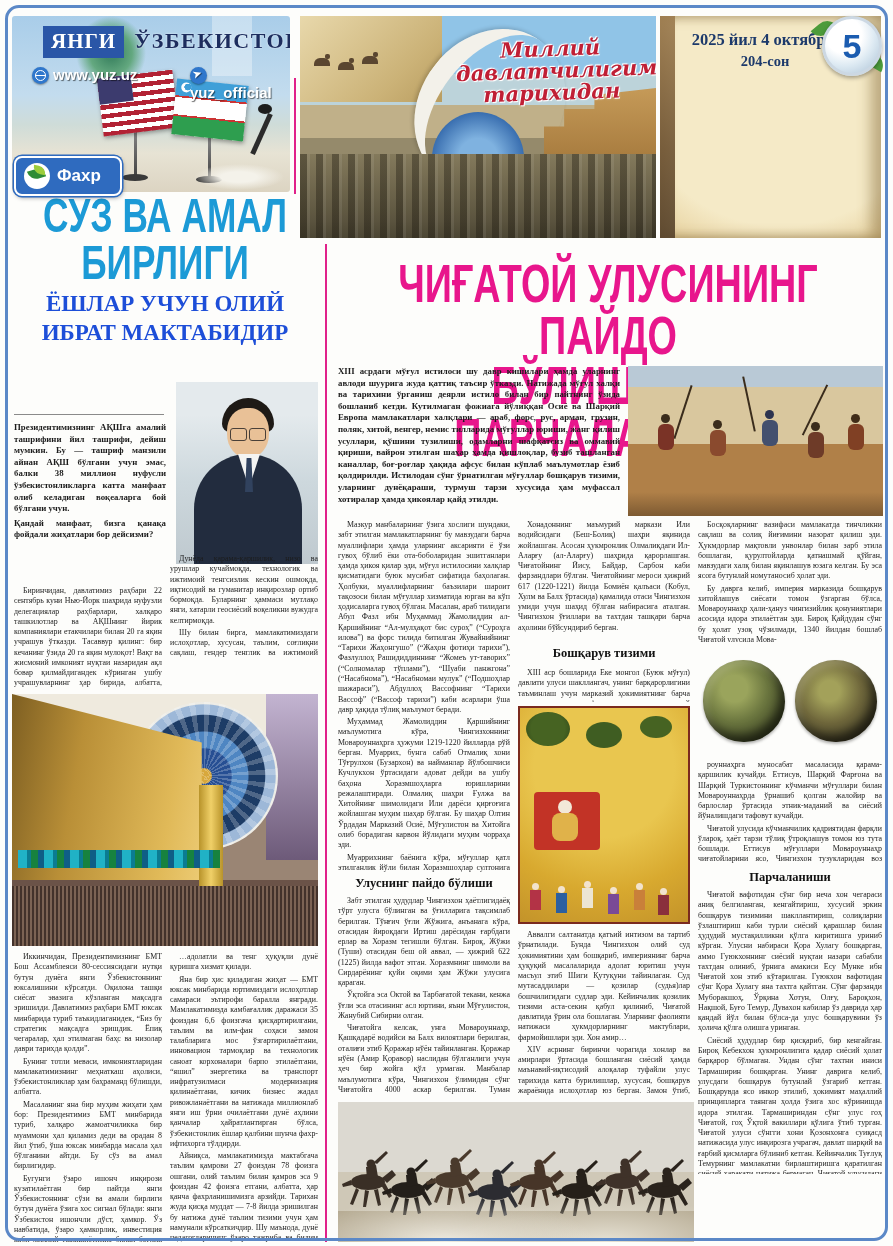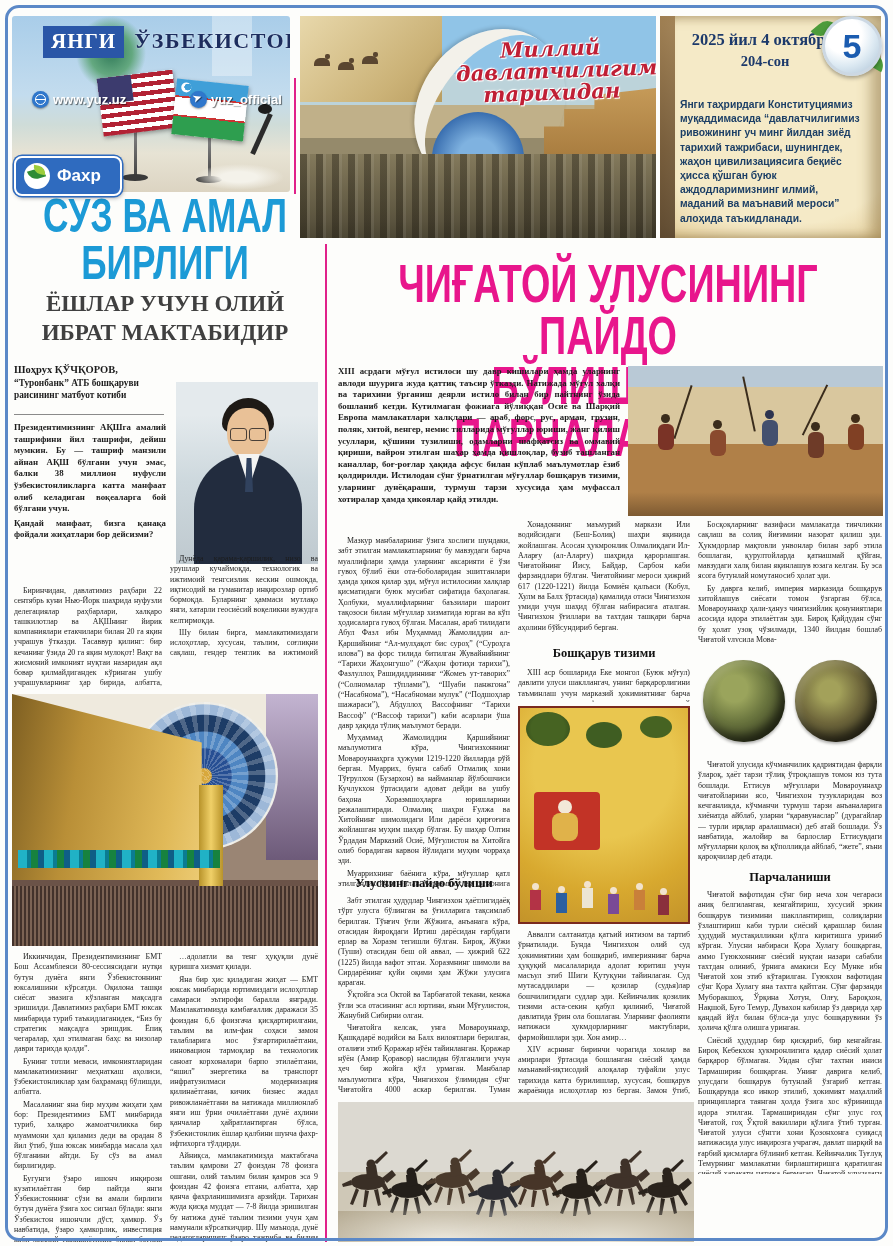--- a/index.html
+++ b/index.html
@@ -30,22 +30,22 @@
   .pbase{position:absolute;width:26px;height:7px;border-radius:50%;background:#3a3a3a;}
   .mic{position:absolute;right:26px;top:96px;width:5px;height:44px;background:#2b2b2b;transform:rotate(24deg);}
   .michead{position:absolute;right:18px;top:88px;width:14px;height:10px;border-radius:50%;background:#1d1d1d;}
   .papers{position:absolute;right:6px;bottom:2px;width:90px;height:26px;border-radius:50%;
      background:radial-gradient(closest-side,#f4f2ea 40%,transparent 100%);}
   #masthead-row1{position:absolute;left:31px;top:10px;height:32px;white-space:nowrap;}
   #brand-first{display:inline-block;background:#2a56a7;color:#fff;font-weight:bold;font-size:21px;
      padding:3px 8px 4px;letter-spacing:1px;}
   #brand-second{display:inline-block;color:#1d2d5e;font-weight:bold;font-size:22px;letter-spacing:1.5px;margin-left:6px;
      text-shadow:0 0 2px rgba(255,255,255,.8);}
-  .mh-link{position:absolute;font-family:"Liberation Sans",sans-serif;font-weight:bold;font-size:13px;color:#fff;
-     text-shadow:1px 1px 1px rgba(0,0,0,.55);margin-top:25px;}
+  .mh-link{position:absolute;font-family:"Liberation Sans",sans-serif;font-weight:bold;font-size:15px;color:#fff;
+     text-shadow:1px 1px 1px rgba(0,0,0,.55);}
   .circ-icon{display:inline-block;width:17px;height:17px;border-radius:50%;background:#2f77cc;vertical-align:-4px;
      margin-right:4px;position:relative;box-shadow:0 1px 2px rgba(0,0,0,.4);}
   .circ-icon.globe::before{content:"";position:absolute;inset:3px;border:1.4px solid #fff;border-radius:50%;}
   .circ-icon.globe::after{content:"";position:absolute;left:3px;right:3px;top:7.5px;height:1.4px;background:#fff;}
   .circ-icon.tg::before{content:"➤";position:absolute;left:3px;top:1px;color:#fff;font-size:10px;transform:rotate(-18deg);}
   #badge{left:14px;top:156px;width:108px;height:40px;background:#2f6bbf;border:2.5px solid #fff;border-radius:8px;
      box-shadow:0 0 0 1.5px #2f6bbf,1px 2px 4px rgba(0,0,0,.35);z-index:8;display:flex;align-items:center;padding:0 8px;box-sizing:border-box;}
   #badge .logo{width:26px;height:26px;border-radius:50%;background:#fff;position:relative;flex:0 0 auto;}
   #badge .logo i{position:absolute;left:4px;top:6px;width:17px;height:10px;background:#2e8b35;border-radius:0 12px 0 12px;transform:rotate(-18deg);}
   #badge .logo em{position:absolute;left:9px;top:3px;width:13px;height:8px;background:#9ccd3c;border-radius:0 10px 0 10px;transform:rotate(12deg);}
@@ -82,21 +82,21 @@
   #quote{position:absolute;left:20px;top:82px;width:182px;font-family:"Liberation Sans",sans-serif;
      font-weight:bold;font-size:10.3px;line-height:1.38;color:#1c3f66;}
   #pnum{left:822px;top:16px;width:54px;height:54px;border-radius:50%;z-index:9;
      background:radial-gradient(circle at 35% 30%,#ffffff 0 35%,#dce9f2 60%,#a9c0d4);
      border:3px solid #ccd8e3;box-shadow:0 2px 4px rgba(0,0,0,.35);display:flex;align-items:center;justify-content:center;}
   #pnum span{font-family:"Liberation Sans",sans-serif;font-weight:bold;font-size:34px;color:#1b5cb0;}
   .leafdec{position:absolute;width:24px;height:13px;background:#4c9b3a;border-radius:0 14px 0 14px;z-index:8;}
   
   #l-title{left:8px;top:192px;width:314px;text-align:center;color:#1c9ad6;font-family:"Liberation Sans",sans-serif;
      font-weight:bold;font-size:42px;line-height:.98;transform:scale(.84,1.14);transform-origin:50% 0;}
-  #l-subtitle{left:8px;top:290px;width:314px;text-align:center;color:#404040;font-weight:bold;font-size:23px;line-height:1.25;}
+  #l-subtitle{left:8px;top:290px;width:314px;text-align:center;color:#1d4ed8;font-weight:bold;font-size:23px;line-height:1.25;}
   #byline{left:14px;top:364px;width:152px;}
   #byline .nm{font-weight:bold;font-size:10.5px;}
   #byline .rl{font-weight:bold;font-size:9.3px;line-height:1.3;margin-top:2px;}
   #byrule{left:14px;top:414px;width:150px;height:1px;background:#8a8a8a;}
   #l-lead{left:14px;top:422px;width:152px;height:152px;}
   #portrait{left:176px;top:382px;width:142px;height:182px;background:linear-gradient(180deg,#e4eaed 0 18%,#cdd8dd 55%,#bfc9cf);}
   #portrait .bracket{position:absolute;left:-8px;top:-8px;width:60px;height:120px;border-left:7px solid #cfcfd4;border-top:7px solid #cfcfd4;}
   .hair{position:absolute;left:46px;top:16px;width:52px;height:34px;border-radius:26px 26px 8px 8px;background:#1e1a16;}
   .face{position:absolute;left:51px;top:26px;width:42px;height:50px;border-radius:45% 45% 48% 48%;background:#e9c197;}
   .glass{position:absolute;top:20px;width:15px;height:11px;border:1.6px solid #4a4038;border-radius:3px;}
@@ -210,39 +210,34 @@
     <div class="relief"></div>
     <div id="rubric">Миллий давлатчилигимиз тарихидан</div>
   </div>
 
   <div id="parch" class="img">
     <div class="oldstrip"></div>
     <div id="dateblock">
       <div id="date-line1">2025 йил 4 октябрь,</div>
       <div id="date-line2">204-сон</div>
     </div>
-    <div id="quote">Янги таҳрирдаги Конституциямиз муқаддимасида “давлатчилигимиз ривожининг уч минг йилдан зиёд тарихий тажрибаси, шунингдек, жаҳон цивилизациясига беқиёс ҳисса қўшган буюк аждодларимизнинг илмий, маданий ва маънавий мероси” алоҳида таъкидланади.</div>
   </div>
   <div class="leafdec" style="left:812px;top:22px;transform:rotate(-40deg);"></div>
   <div class="leafdec" style="left:862px;top:54px;transform:rotate(30deg);"></div>
   <div id="pnum" class="abs">
     <span>5</span>
   </div>
 
   <div id="l-title" class="abs">
     <div>СЎЗ ВА АМАЛ</div>
     <div>БИРЛИГИ</div>
   </div>
   <div id="l-subtitle" class="abs">
     <div>ЁШЛАР УЧУН ОЛИЙ</div>
     <div>ИБРАТ МАКТАБИДИР</div>
-  </div>
-  <div id="byline" class="abs">
-    <div class="nm">Шоҳрух ҚЎЧҚОРОВ,</div>
-    <div class="rl">“Туронбанк” АТБ бошқаруви раисининг матбуот котиби</div>
   </div>
   <div id="byrule" class="abs"></div>
   <div id="l-lead" class="col lead">
       <p>Президентимизнинг АҚШга амалий ташрифини йил ташрифи, дейиш мумкин. Бу — ташриф манзили айнан АҚШ бўлгани учун эмас, балки 38 миллион нуфусли ўзбекистонликларга катта манфаат олиб келадиган воқеаларга бой бўлгани учун.</p>
       <p>Қандай манфаат, бизга қанақа фойдали жиҳатлари бор дейсизми?</p>
     </div>
   <div id="portrait" class="img">
     <div class="bracket"></div>
     <div class="hair"></div>
     <div class="face">
@@ -296,21 +291,21 @@
   </div>
 
   <div id="battle" class="img">
     <div class="spear" style="left:54px;top:18px;"></div>
     <div class="spear" style="left:120px;top:10px;transform:rotate(-12deg);"></div>
     <div class="spear" style="left:186px;top:16px;transform:rotate(26deg);"></div>
     <div class="b-riders"></div>
     <div class="b-heads"></div>
   </div>
 
-  <div class="col" style="left:338px;top:536px;width:172px;height:354px;">
+  <div class="col" style="left:338px;top:520px;width:172px;height:354px;">
       <p>Мазкур манбаларнинг ўзига хослиги шундаки, забт этилган мамлакатларнинг бу мавзудаги барча муаллифлари ҳамда уларнинг аксарияти ё ўзи гувоҳ бўлиб ёки ота-боболаридан эшитганлари ҳамда ҳикоя қилар эди, мўғул истилосини халқлар қисматидаги буюк мусибат сифатида баҳолаган. Ҳолбуки, муаллифларнинг баъзилари шароит тақозоси билан мўғуллар хизматида юрган ва кўп ҳодисаларга гувоҳ бўлган. Масалан, араб тилидаги Абул Фазл ибн Муҳаммад Жамолиддин ал-Қаршийнинг “Ал-мулҳақот бис суроҳ” (“Суроҳга илова”) ва форс тилида битилган Жувайнийнинг “Тарихи Жаҳонгушо” (“Жаҳон фотиҳи тарихи”), Фазлуллоҳ Рашидиддиннинг “Жомеъ ут-таворих” (“Солномалар тўплами”), “Шуаби панжгона” (“Насабнома”), “Насабномаи мулук” (“Подшоҳлар шажараси”), Абдуллоҳ Вассофнинг “Тарихи Вассоф” (“Вассоф тарихи”) каби асарлари ўша давр ҳақида тўлиқ маълумот беради.</p>
       <p>Муҳаммад Жамолиддин Қаршийнинг маълумотига кўра, Чингизхоннинг Мовароуннаҳрга ҳужуми 1219-1220 йилларда рўй берган. Муаррих, бунга сабаб Отмалиқ хони Тўғрулхон (Бузархон) ва найманлар йўлбошчиси Кучлукхон ўртасидаги адоват дейди ва ушбу баҳона Хоразмшоҳларга юришларини режалаштиради. Олмалиқ шаҳри Ғулжа ва Хитойнинг шимолидаги Или дарёси қирғоғига жойлашган муҳим шаҳар бўлган. Бу шаҳар Олтин Ўрдадан Марказий Осиё, Мўғулистон ва Хитойга олиб борадиган карвон йўлидаги муҳим чорраҳа эди.</p>
       <p>Муаррихнинг баёнига кўра, мўғуллар қатл этилганлик йўли билан Хоразмшоҳлар султонига ҳужум қилиб ҳижрий 617 йилнинг охирги ойи (1220 йил март-апрель)да Мовароуннаҳрни, 618 йил муҳаррам ойининг 9-санаси (1221 йил февраль-март)да Марвни, ўша йили сафар ойи (1221 йил март-апрель)да Хоразмни, сафар ойининг 16-санаси (1221 йил 10 апрель)да Ҳиротни, жумодус сонийнинг 8-санаси (1221 йил июль-август)да Ғазнани эгаллаган ва кўп шаҳарлар икки-уч ва ундан кўп марта ҳамлага дош берган, аммо охир-оқибат мағлуб бўлган.</p>
     </div>
   <div class="sechead" style="left:338px;top:876px;width:172px;">Улуснинг пайдо бўлиши</div>
   <div class="col" style="left:338px;top:896px;width:172px;height:200px;">
       <p>Забт этилган ҳудудлар Чингизхон ҳаётлигидаёқ тўрт улусга бўлинган ва ўғилларига тақсимлаб берилган. Тўнғич ўғли Жўжига, анъанага кўра, отасидан йироқдаги Иртиш дарёсидан ғарбдаги ерлар ва Хоразм тегишли бўлган. Бироқ, Жўжи (Туши) отасидан беш ой аввал, — ҳижрий 622 (1225) йилда вафот этган. Хоразмнинг шимоли ва Сирдарёнинг қуйи оқими ҳам Жўжи улусига қараган.</p>
       <p>Ўқтойга эса Октой ва Тарбағатой текани, кенжа ўғли эса отасининг асл юртини, яъни Мўғулистон, Жанубий Сибирни олган.</p>
       <p>Чиғатойга келсак, унга Мовароуннаҳр, Қашқадарё водийси ва Балх вилоятлари берилган, оталиғи этиб Қоражар нўён тайинланган. Қоражар нўён (Амир Қоравор) наслидан бўлганлиги учун ҳеч бир жойга қўл урмаган. Манбалар маълумотига кўра, Чингизхон ўлимидан сўнг Чиғатойга 4000 аскар берилган. Туман бошлиқлари, ўз навбатида, барлос (Қоражар нўён), жалойир (Мука нўён), қанғли каби қабилалардан бўлган. Ибн Арабшоҳнинг маълумотига кўра, қанғлилар Амударё шимолида, Хоразмнинг шарқий томонларида, барлослар Қашқадарё воҳасида, орлослар Афғонистон…</p>
     </div>
@@ -338,20 +333,21 @@
 
   <div class="col" style="left:698px;top:520px;width:184px;height:122px;">
       <p>Босқоқларнинг вазифаси мамлакатда тинчликни сақлаш ва солиқ йиғимини назорат қилиш эди. Ҳукмдорлар мақтовли унвонлар билан зарб этила бошлаган, қурултойларда қатнашмай қўйган, мавзудаги халқ билан яқинлашув юзага келган. Бу эса ясога бутунлай номутаносиб ҳолат эди.</p>
       <p>Бу даврга келиб, империя марказида бошқарув хитойлашув сиёсати томон ўзгарган бўлса, Мовароуннаҳр ҳали-ҳануз чингизийлик қонуниятлари асосида идора этилаётган эди. Бироқ Қайдудан сўнг бу ҳолат узоқ чўзилмади, 1340 йилдан бошлаб Чиғатой улусида Мова-</p>
     </div>
   <div id="coins" class="img">
     <div class="coin"></div>
     <div class="coin c2"></div>
   </div>
   <div class="col" style="left:698px;top:760px;width:184px;height:106px;">
+      <p>роуннаҳрга муносабат масаласида қарама-қаршилик кучайди. Еттисув, Шарқий Фарғона ва Шарқий Туркистоннинг кўчманчи мўғуллари билан Мовароуннаҳрда ўрнашиб қолган жалойир ва барлослар ўртасида этник-маданий ва сиёсий йўналишдаги тафовут кучайди.</p>
       <p>Чиғатой улусида кўчманчилик қадриятидан фарқли ўлароқ, ҳаёт тарзи тўлиқ ўтроқлашув томон юз тута бошлади. Еттисув мўғуллари Мовароуннаҳр чиғатойларини ясо, Чингизхон тузукларидан воз кечганликда, кўчманчи турмуш тарзи анъаналарига хиёнатда айблаб, уларни “қаравунаслар” (дурагайлар — турли ирқлар аралашмаси) деб атай бошлади. Ўз навбатида, жалойир ва барлослар Еттисувдаги мўғулларни қолоқ ва қўполликда айблаб, “жете”, яъни қароқчилар деб атади.</p>
     </div>
   <div class="sechead" style="left:698px;top:870px;width:184px;">Парчаланиши</div>
   <div class="col" style="left:698px;top:890px;width:184px;height:284px;">
       <p>Чиғатой вафотидан сўнг бир неча хон чегараси аниқ белгиланган, кенгайтириш, хусусий эркин бошқарув тизимини шакллантириш, солиқларни ўзлаштириш каби турли сиёсий қарашлар билан ҳудудий мустақилликни қўлга киритишга уриниб кўрган. Улусни набираси Қора Хулагу бошқарган, аммо Гуюкхоннинг сиёсий нуқтаи назари сабабли тахтдан олиниб, ўрнига амакиси Есу Мунке ибн Чиғатой хон этиб кўтарилган. Гуюкхон вафотидан сўнг Қора Хулагу яна тахтга қайтган. Сўнг фарзанди Муборакшоҳ, Ўрқина Хотун, Олғу, Бароқхон, Нақшой, Буғо Темур, Дувахон кабилар ўз даврида ҳар қандай йўл билан бўлса-да улус бошқарувини ўз ҳолича қўлга олишга уринган.</p>
       <p>Сиёсий ҳудудлар бир қисқариб, бир кенгайган. Бироқ Кебекхон ҳукмронлигига қадар сиёсий ҳолат барқарор бўлмаган. Ундан сўнг тахтни иниси Тармаширин бошқарган. Унинг даврига келиб, улусдаги бошқарув бутунлай ўзгариб кетган. Бошқарувда ясо инкор этилиб, ҳокимият маҳаллий принципларга таянган ҳолда ўзига хос кўринишда идора этилган. Тармашириндан сўнг улус гоҳ Чиғатой, гоҳ Ўқтой вакиллари қўлига ўтиб турган. Чиғатой улуси сўнгги хони Қозонхонга суиқасд натижасида улус инқирозга учрагач, давлат шарқий ва ғарбий қисмларга бўлиниб кетган. Кейинчалик Туғлуқ Темурнинг мамлакатни бирлаштиришга қаратилган сиёсий ҳаракати натижа бермаган. Чиғатой улусидаги бу каби тўхтовсиз тахт талаши ва ички урушлар сабаб салтанатнинг Хитой иқтисодиётига қарамлиги ортган. Ҳиндистон орқали сув айланма йўли очилиши эса Чиғатой улусининг иқтисодиётига қаттиқ зарба берган. Бу эса мўғулларнинг Мовароуннаҳрдаги бошқаруви парчаланишига олиб келган.</p>
     </div>
 
   <div id="horsemen" class="img">
     <svg width="356" height="140" viewBox="0 0 356 140">

